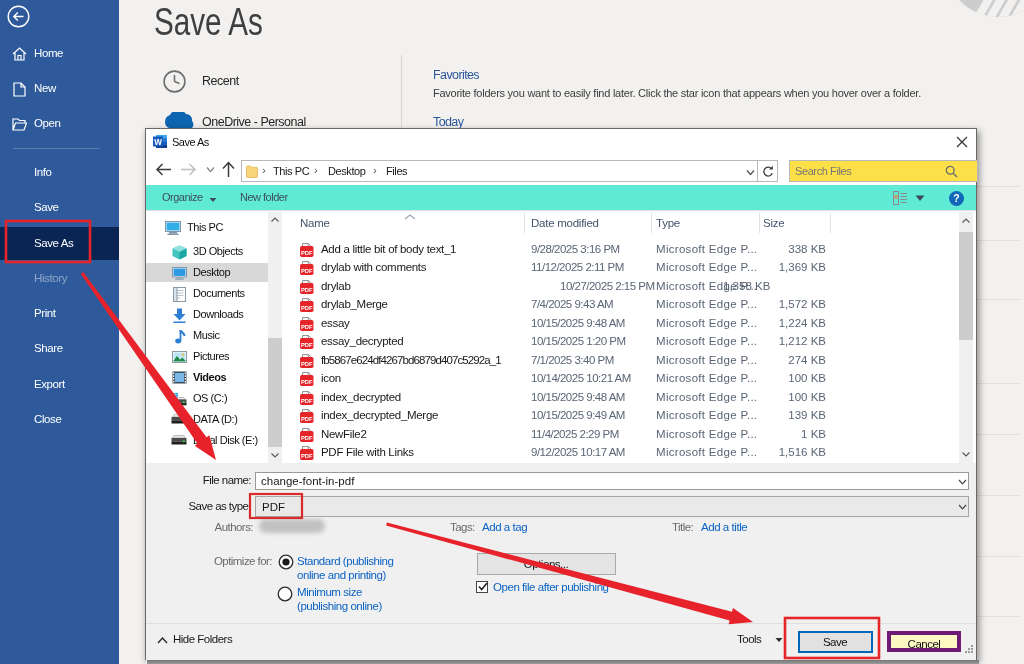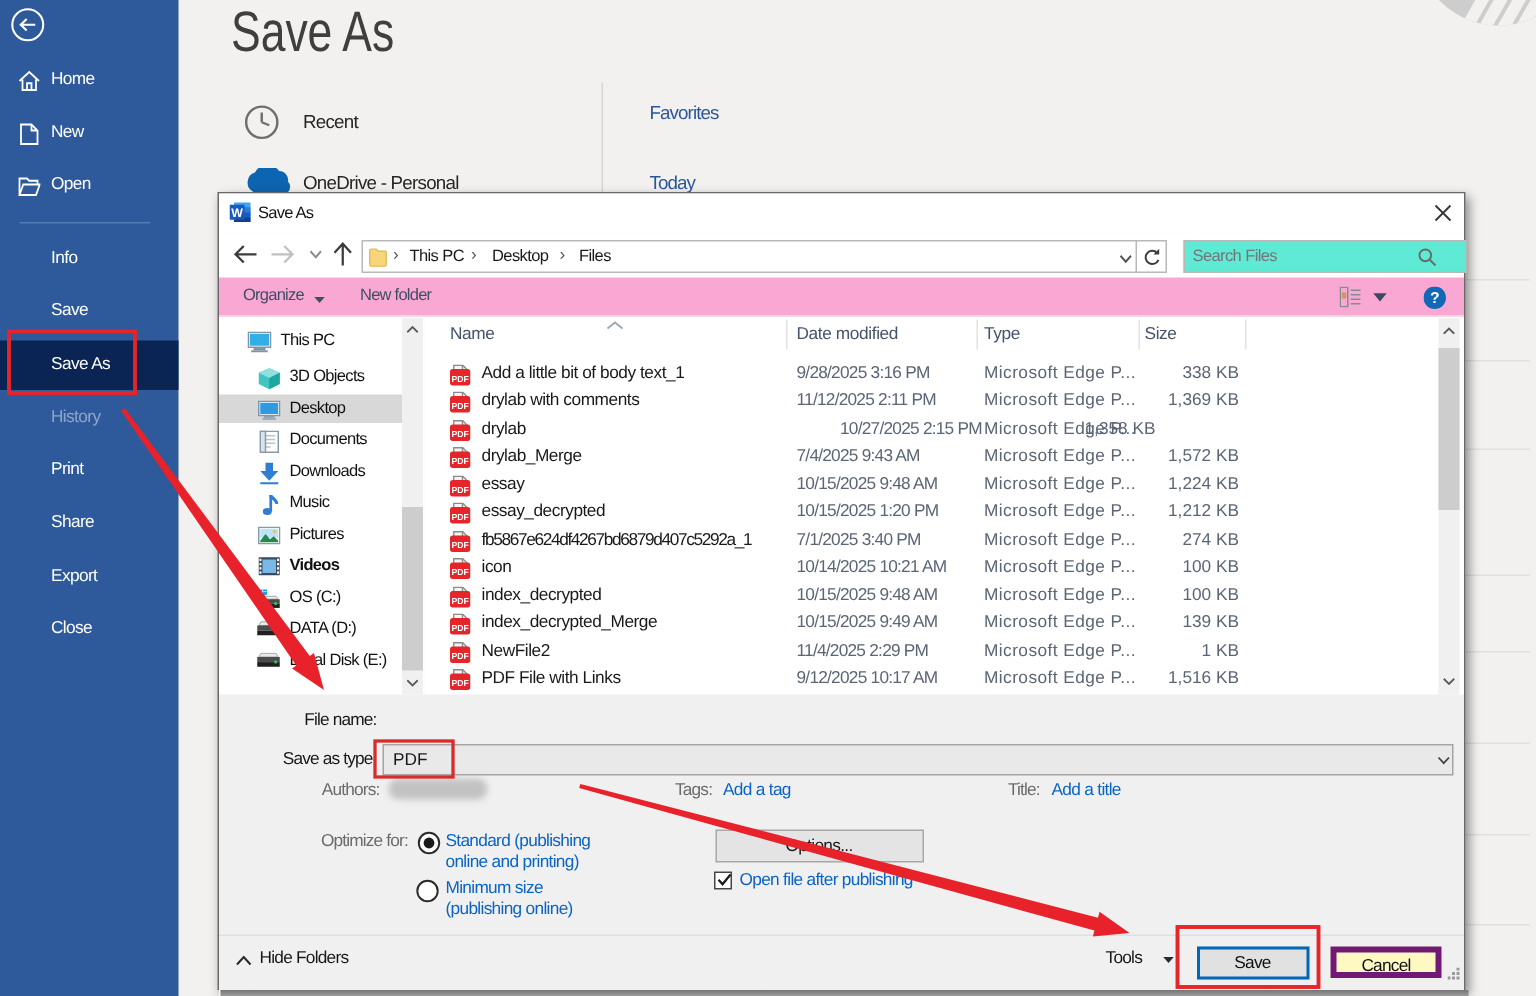--- a/index.html
+++ b/index.html
@@ -22,41 +22,42 @@
   .bs-loc-label { position:absolute; left:202px; font-size:12.5px; letter-spacing:-0.5px; color:#262626; white-space:nowrap; }
   .hline { position:absolute; height:1px; background:#e2e0de; left:433px; width:587px; }
 
   
   #dlg { position:absolute; left:145px; top:128px; width:832px; height:532px;
          background:#f0f0f0; border:1px solid #686868;
          box-shadow:2px 3px 7px rgba(0,0,0,0.45); }
   
   #titlebar { position:absolute; left:0; top:0; width:830px; height:26px; background:#fff; }
   #navrow { position:absolute; left:0; top:26px; width:830px; height:57px; background:#fff; }
-  #toolrow { position:absolute; left:0; top:56px; width:830px; height:26px; background:#f9a8d4; border-bottom:1px solid #e0e0e0; }
+  #toolrow { position:absolute; left:0; top:56px; width:830px; height:26px; background:#5eead4; border-bottom:1px solid #e0e0e0; }
   .txt { position:absolute; white-space:nowrap; }
 
   
   #treepane { position:absolute; left:0; top:83px; width:137px; height:251px; background:#fff; }
   #listpane { position:absolute; left:137px; top:83px; width:693px; height:251px; background:#fff; }
 
   
   .glabel { color:#6b6b6b; font-size:11.5px; letter-spacing:-0.55px; }
   .blue { color:#0b63c5; }
 
   
   #anno { position:absolute; left:0; top:0; width:1024px; height:664px; pointer-events:none; z-index:50; }
 </style>
 </head>
 <body>
 <div id="app">
 
   <div id="bs-title">Save As</div>
   <div id="bs-vline"></div>
   <div class="bs-blue" style="left:433px; top:68px;">Favorites</div>
+  <div id="bs-desc">Favorite folders you want to easily find later. Click the star icon that appears when you hover over a folder.</div>
   <div class="bs-blue" style="left:433px; top:115px;">Today</div>
   <div class="hline" style="top:186px;"></div>
   <div class="hline" style="top:240px;"></div>
   <div class="hline" style="top:299px;"></div>
   <div class="hline" style="top:383px;"></div>
   <div class="hline" style="top:434px;"></div>
   <div class="hline" style="top:495px;"></div>
   <div class="hline" style="top:556px;"></div>
   <div class="hline" style="top:616px;"></div>
 
@@ -161,21 +162,21 @@
           <path d="M1 1.5 L4.5 5.5 L8 1.5" stroke="#555" stroke-width="1.3" fill="none"></path>
         </svg>
       </div>
       <div class="abs" style="left:612px; top:4.5px; width:20px; height:22px; background:#fff; border:1px solid #b8b8b8; border-left:none;">
         <svg class="abs" style="left:3px; top:4px;" width="14" height="14" viewBox="0 0 14 14">
           <path d="M11.3 8.2 a4.4 4.4 0 1 1 -0.9 -4.6" stroke="#3b3b3b" stroke-width="1.3" fill="none"></path>
           <path d="M11.8 0.8 V4.6 H8 Z" fill="#3b3b3b"></path>
         </svg>
       </div>
 
-      <div class="abs" style="left:643px; top:4.5px; width:189px; height:22px; background:#5eead4; border:1px solid #b8b8b8;">
+      <div class="abs" style="left:643px; top:4.5px; width:189px; height:22px; background:#fde047; border:1px solid #b8b8b8;">
         <div class="txt" style="left:5px; top:4.5px; font-size:11px; letter-spacing:-0.4px; color:#757575;">Search Files</div>
         <svg class="abs" style="left:155px; top:4px;" width="13" height="13" viewBox="0 0 13 13">
           <circle cx="5.2" cy="5.2" r="3.9" fill="none" stroke="#6b6b6b" stroke-width="1.3"></circle>
           <line x1="8.2" y1="8.2" x2="12" y2="12" stroke="#6b6b6b" stroke-width="1.3"></line>
         </svg>
       </div>
     </div>
 
     <div id="toolrow">
       <div class="txt" style="left:16px; top:6px; font-size:11px; letter-spacing:-0.5px; color:#3f4e63;">Organize</div>
@@ -430,20 +431,26 @@
           </svg>
         <div class="abs" style="left:0; top:20px; width:14px; height:108px; background:#cdcdcd;"></div>
         <svg class="abs" style="left:3px; top:240px;" width="8" height="5" viewBox="0 0 8 5">
             <path d="M0.5 0.5 L4 4 L7.5 0.5" stroke="#5b5b5b" stroke-width="1.2" fill="none"></path>
           </svg>
       </div>
     </div>
 
     <div id="formarea" class="abs" style="left:0; top:334px; width:830px; height:160px;">
       <div class="abs" style="left:20px; top:11px; width:85px; text-align:right; font-size:11.5px; letter-spacing:-0.55px; color:#191919;">File name:</div>
+      <div class="abs" style="left:109px; top:8.5px; width:714px; height:18.5px; background:#fff; border:1px solid #999;">
+        <div class="txt" style="left:5px; top:2.5px; font-size:11.5px; color:#191919;">change-font-in-pdf</div>
+        <svg class="abs" style="left:702px; top:6px;" width="9" height="6" viewBox="0 0 9 6">
+            <path d="M1 1 L4.5 4.8 L8 1" stroke="#444" stroke-width="1.2" fill="none"></path>
+          </svg>
+      </div>
       <div class="abs" style="left:20px; top:37px; width:85px; text-align:right; font-size:11.5px; letter-spacing:-0.55px; color:#191919;">Save as type:</div>
       <div class="abs" style="left:109px; top:33px; width:714px; height:20.5px; background:#e9e9e9; border:1px solid #a5a5a5;">
         <div class="txt" style="left:6px; top:3.5px; font-size:11.5px; color:#191919;">PDF</div>
         <svg class="abs" style="left:702px; top:7px;" width="9" height="6" viewBox="0 0 9 6">
             <path d="M1 1 L4.5 4.8 L8 1" stroke="#444" stroke-width="1.2" fill="none"></path>
           </svg>
       </div>
       <div class="abs glabel" style="left:20px; top:58px; width:87px; text-align:right;">Authors:</div>
       <div class="abs" style="left:113px; top:56px; width:66px; height:14px; background:#c2c2c2; border-radius:7px; filter:blur(2px);"></div>
       <div class="txt glabel" style="left:304px; top:58px;">Tags:</div>

